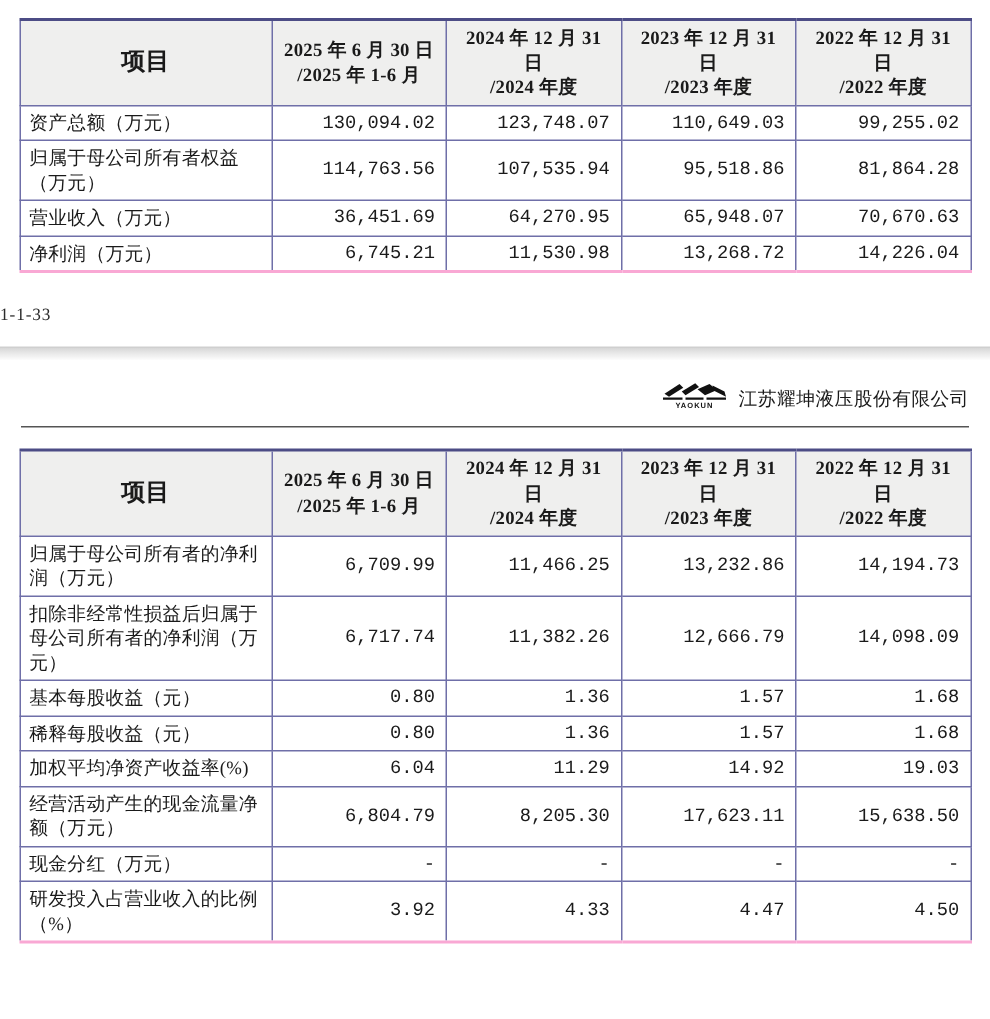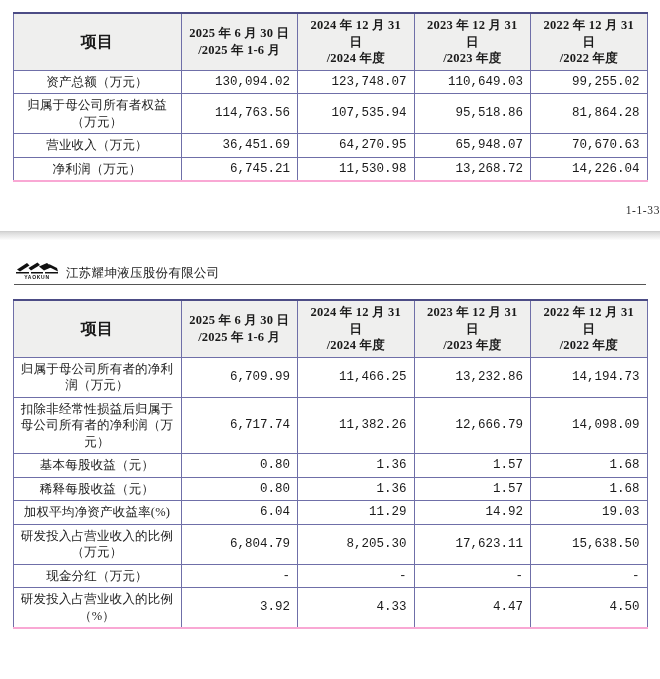--- a/index.html
+++ b/index.html
@@ -41,20 +41,21 @@
   }
 
   
   .doc-header {
     position: relative;
     margin: 0 14px;
     height: 28px;
     display: flex;
     align-items: flex-end;
     justify-content: space-between;
+    flex-direction: column;
   }
   .doc-header .left-group {
     display: flex;
     align-items: flex-end;
     gap: 6px;
     padding-bottom: 1px;
   }
   .logo-mark {
     width: 46px;
     height: 20px;
@@ -104,41 +105,41 @@
     background: #efefee;
     font-weight: bold;
     text-align: center;
     border-top: 2px solid #4c4c85;
     letter-spacing: 0.2px;
   }
   table.fin thead th.col-item {
     font-size: 16px;
   }
   table.fin tbody td.lbl {
-    text-align: center;
+    text-align: left;
     letter-spacing: 0.2px;
   }
   table.fin tbody td.num {
     text-align: right;
     padding-right: 7px;
     font-family: Liberation Mono, monospace;
   }
   table.fin tbody tr:last-child td {
     border-bottom: 2px solid #f9a8d4;
     margin-top: 44px;
   }
 
   col.c-item  { width: 168px; }
   col.c-data  { width: 116.5px; }
 
   .tbl-wrap { padding-top: 12px; }
   .tbl-wrap-2 { padding-top: 14px; }
 
   .pagenum {
-    text-align: right;
+    text-align: left;
     font-size: 11.5px;
     letter-spacing: 0.6px;
     margin-top: 22px;
     color: #2b2b2b;
     font-family: "Liberation Serif", "DejaVu Serif", serif;
   }
   .hdr-line2 { display: block; }
 </style>
 </head>
 <body>
@@ -296,21 +297,21 @@
           <td class="num">1.68</td>
         </tr>
         <tr>
           <td class="lbl">加权平均净资产收益率(%)</td>
           <td class="num">6.04</td>
           <td class="num">11.29</td>
           <td class="num">14.92</td>
           <td class="num">19.03</td>
         </tr>
         <tr>
-          <td class="lbl">研发投入占营业收入的比例（万元）</td>
+          <td class="lbl">经营活动产生的现金流量净额（万元）</td>
           <td class="num">6,804.79</td>
           <td class="num">8,205.30</td>
           <td class="num">17,623.11</td>
           <td class="num">15,638.50</td>
         </tr>
         <tr>
           <td class="lbl">现金分红（万元）</td>
           <td class="num">-</td>
           <td class="num">-</td>
           <td class="num">-</td>

